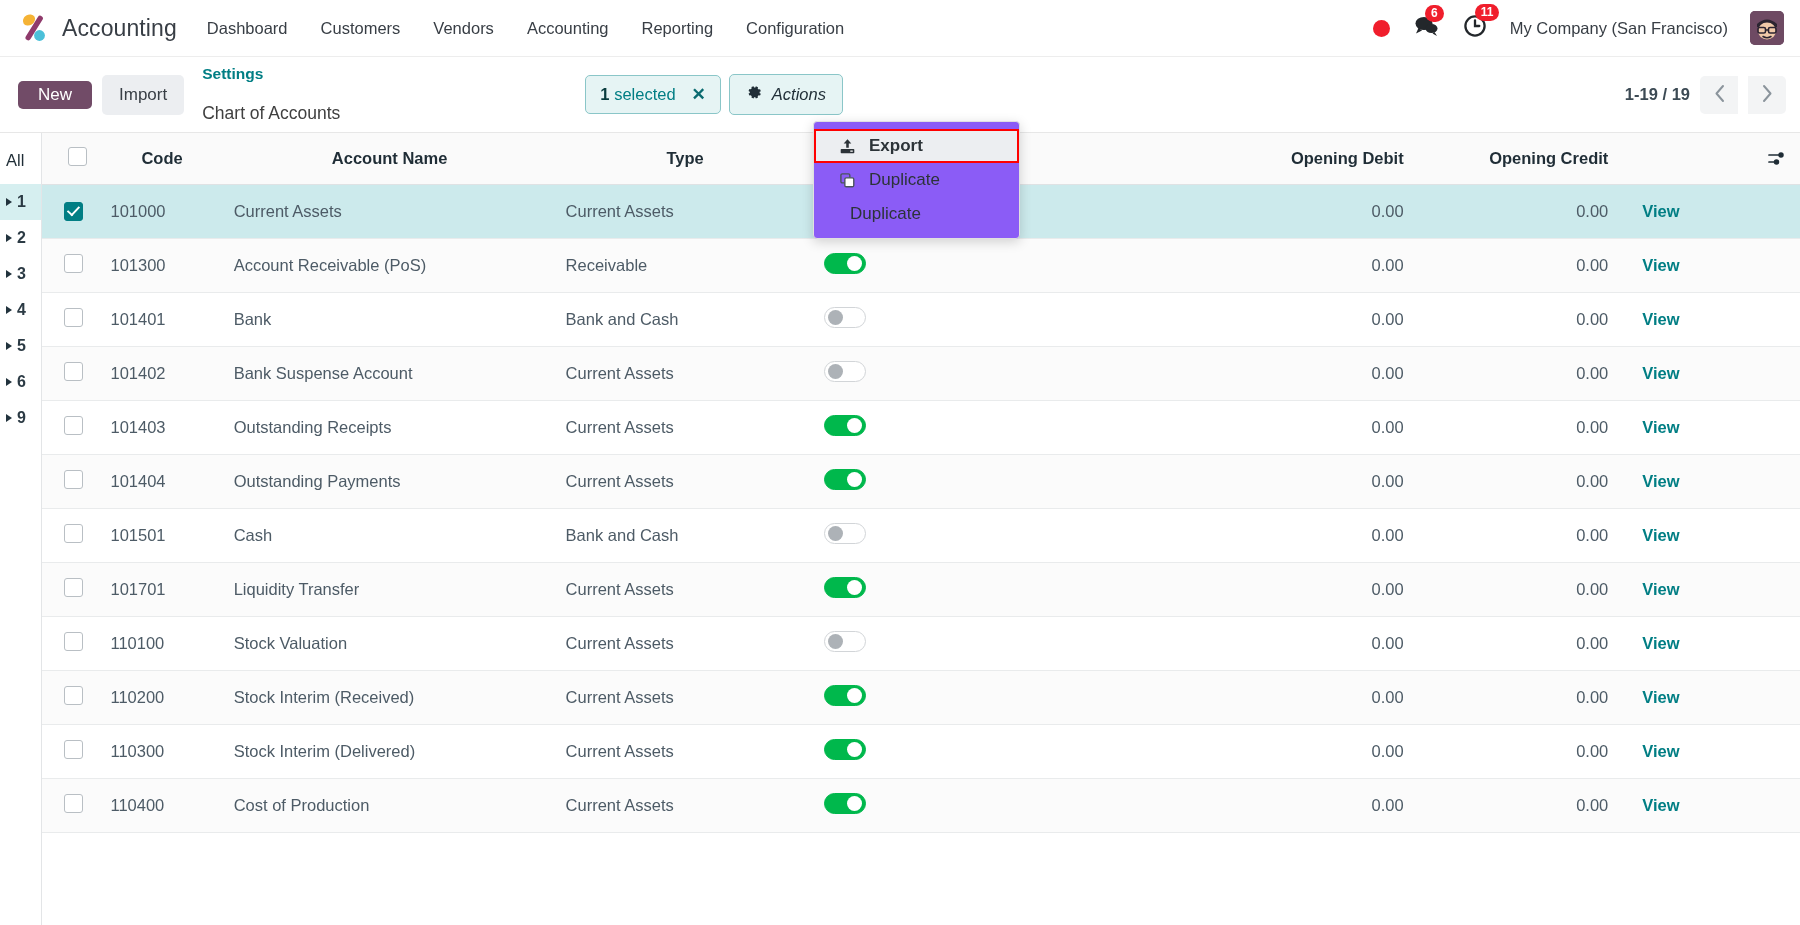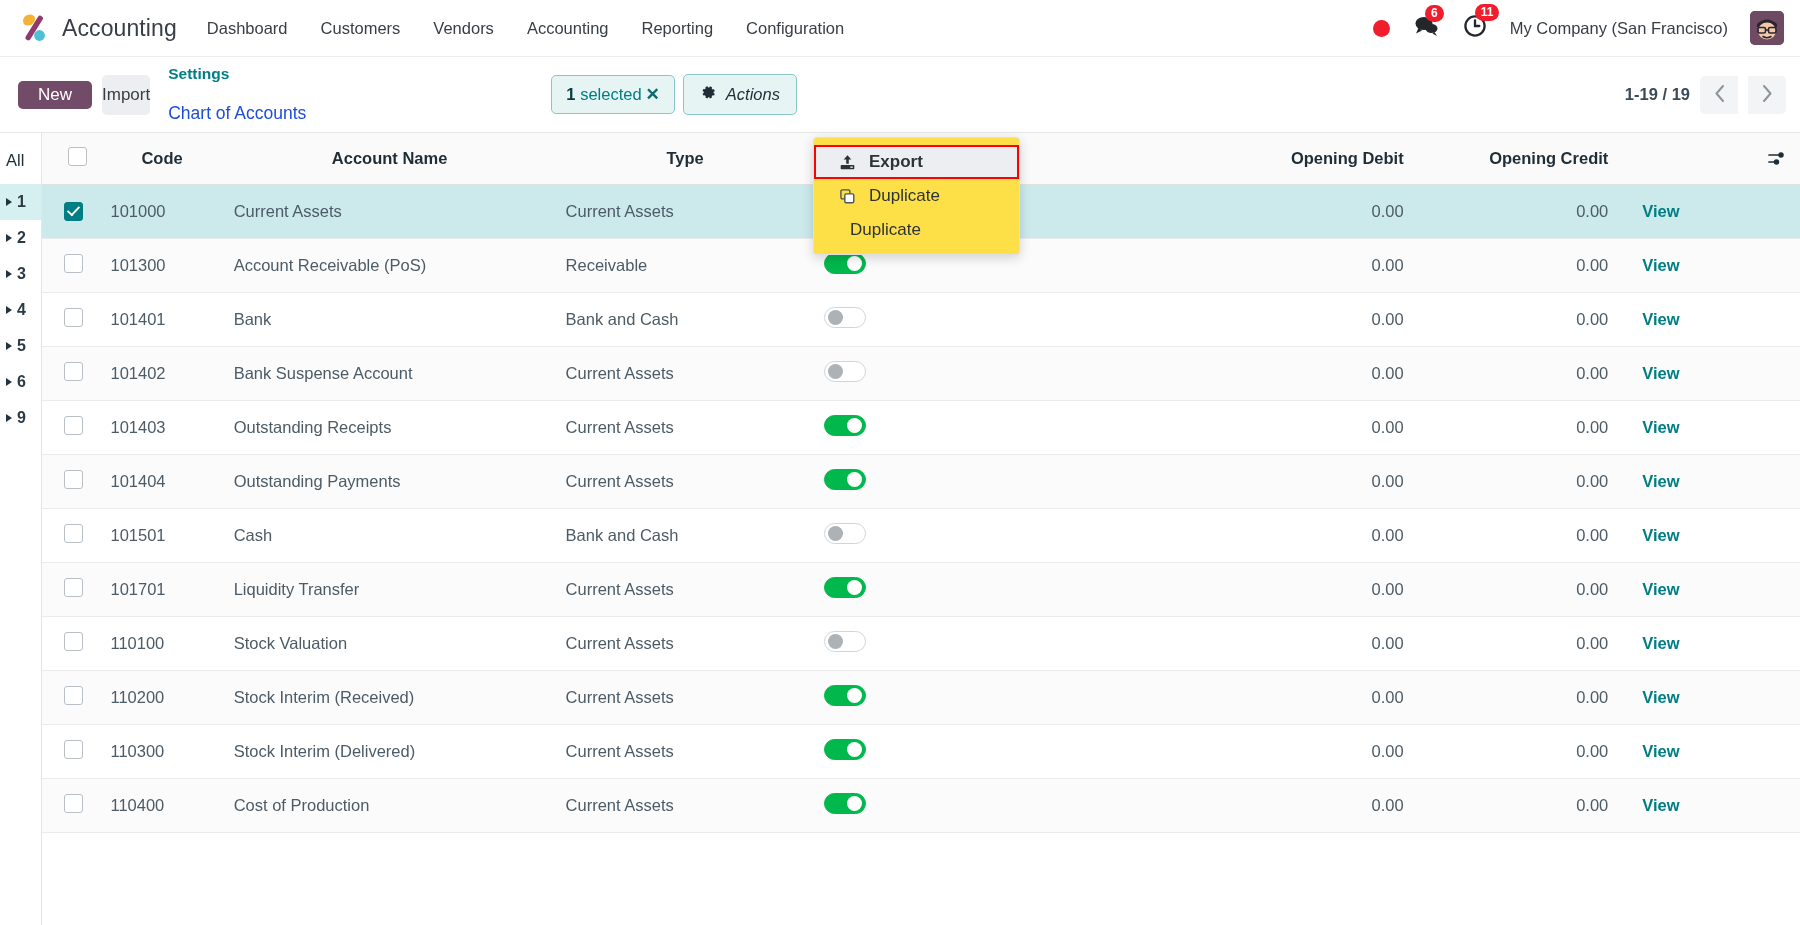--- a/index.html
+++ b/index.html
@@ -63,31 +63,31 @@
   .btn-new {
     background: #714b67; color: #fff;
     border: none; border-radius: 5px;
     font-size: 17px; font-weight: 500;
     padding: 4px 20px; cursor: pointer;
     font-family: inherit;
   }
   .btn-import {
     background: #eceef1; color: #383e45;
     border: none; border-radius: 5px;
-    font-size: 17px; padding: 10px 0;
+    font-size: 17px; padding: 10px 17px;
     margin-left: 10px; cursor: pointer;
     font-family: inherit;
   }
   .breadcrumb { margin-left: 18px; line-height: 1.25; }
   .bc-parent { font-size: 15.5px; color: #017e84; font-weight: 600; cursor: pointer; display: block; }
-  .bc-current { font-size: 17.5px; color: #1d4ed8; display: block; margin-top: 19px; }
+  .bc-current { font-size: 17.5px; color: #404040; display: block; margin-top: 19px; }
 
   .cp-center { margin-left: 245px; display: flex; align-items: center; gap: 8px; }
   .pill-selected {
-    display: flex; align-items: center; gap: 4px;
+    display: flex; align-items: center; gap: 16px;
     background: #e6f4f4; border: 1px solid #8ac6c8;
     border-radius: 5px; padding: 9px 14px;
     font-size: 16.5px; color: #017e84; cursor: pointer;
   }
   .pill-selected b { color: #0b3d3f; font-weight: 700; }
   .x-close { font-size: 17px; color: #0b6b70; font-weight: 700; line-height: 1; }
   .btn-actions {
     display: flex; align-items: center; gap: 9px;
     background: #e6f4f4; border: 1px solid #8ac6c8;
     border-radius: 5px; padding: 9px 16px;
@@ -102,23 +102,23 @@
     width: 38px; height: 38px; background: #f3f4f5;
     border: none; display: flex; align-items: center; justify-content: center;
     cursor: pointer; color: #8b949c;
   }
   .pager-btn:first-of-type { border-radius: 5px 0 0 5px; }
   .pager-btn:last-of-type { border-radius: 0 5px 5px 0; }
 
   
   .dropdown {
     position: absolute;
-    left: 813px; top: 80px;
+    left: 813px; top: 64px;
     width: 207px;
-    background: #fde047;
+    background: #8b5cf6;
     border: 1px solid #e0e0e0;
     border-radius: 4px;
     box-shadow: 0 3px 12px rgba(0,0,0,.17);
     padding: 7px 0;
     z-index: 60;
   }
   .dd-item {
     display: flex; align-items: center; gap: 13px;
     padding: 7px 14px 7px 24px;
     font-size: 17px; color: #2c3338;

